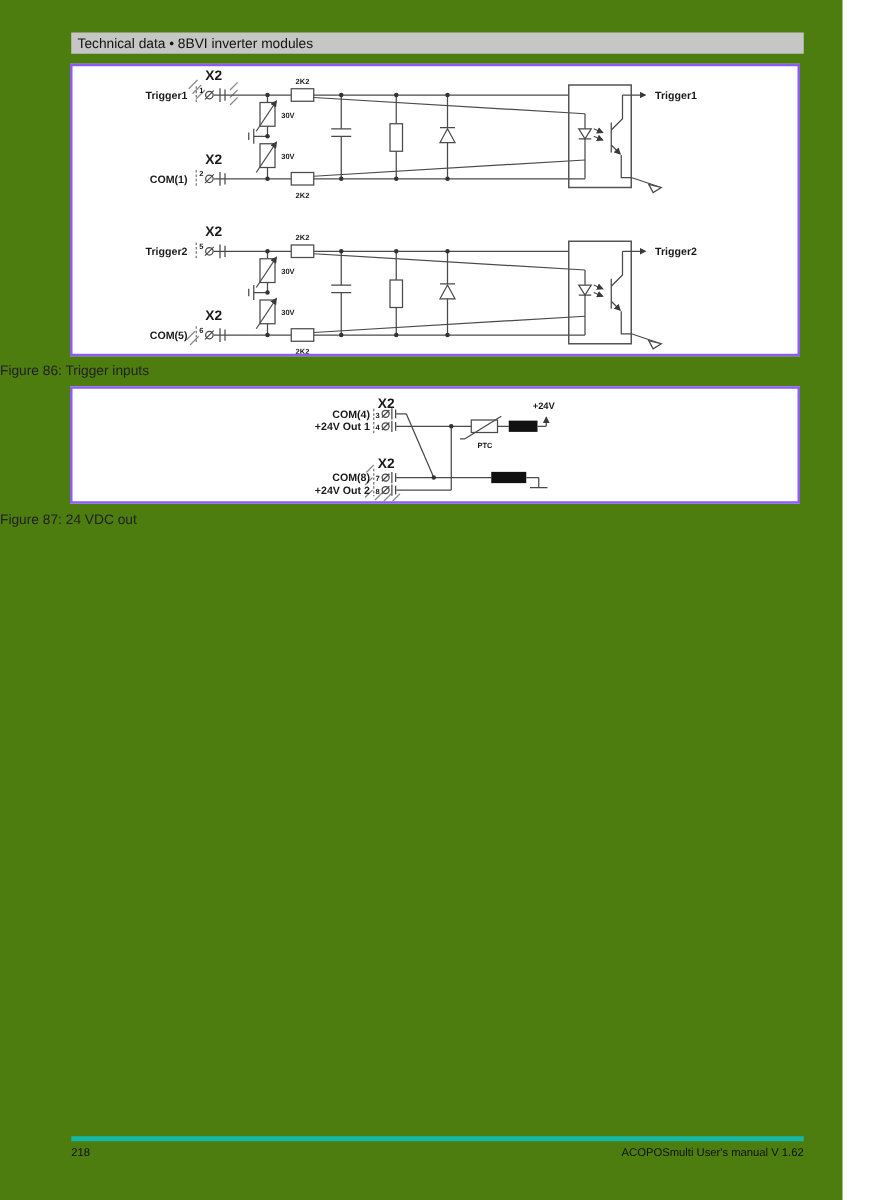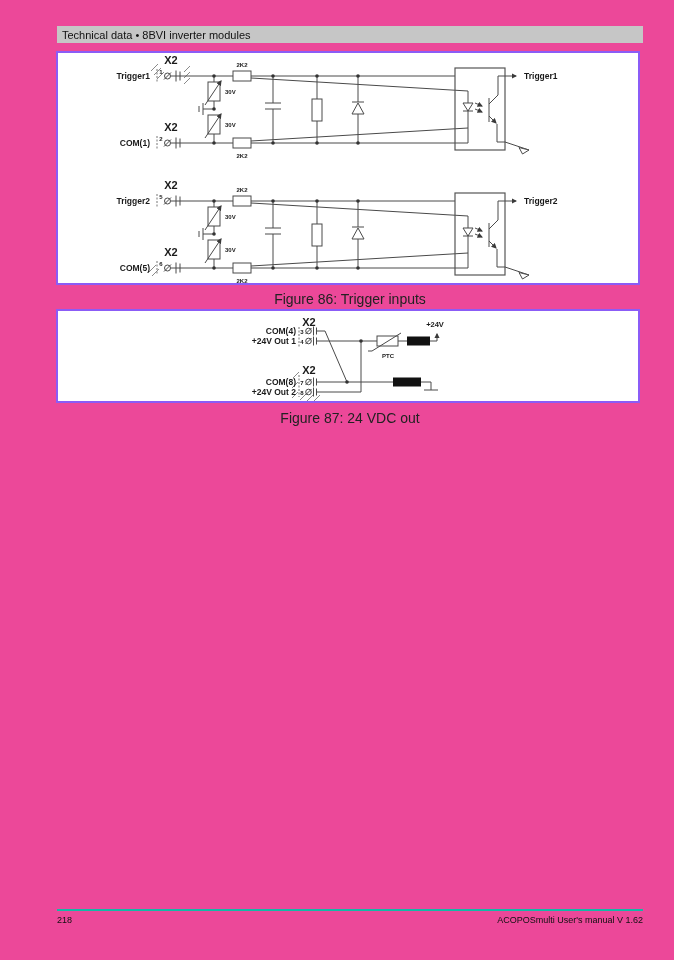--- a/index.html
+++ b/index.html
@@ -1,27 +1,27 @@
 <!DOCTYPE html>
 <html><head>
 <meta charset="utf-8">
 <style>
   html,body{margin:0;padding:0;background:#fff;}
-  .page{position:relative;width:674px;height:960px;background:#ec4899;overflow:hidden;
+  .page{position:relative;width:674px;height:960px;background:#4d7c0f;overflow:hidden;
         font-family:"Liberation Sans",sans-serif;color:#1a1a1a;}
   .header-bar{position:absolute;left:57px;top:26px;width:586px;height:17px;
         background:#c6c6c6;display:flex;align-items:center;}
   .header-bar span{font-size:11px;padding-left:5px;color:#111;}
   .figbox{position:absolute;border:2px solid #8b5cf6;background:#fff;}
   .figbox86{left:56px;top:51px;width:580px;height:230px;}
   .figbox87{left:56px;top:309px;width:580px;height:90px;}
-  .caption{position:absolute;left:0;width:700px;text-align:center;font-size:14px;color:#222;}
+  .caption{position:absolute;left:0;width:700px;text-align:left;font-size:11px;color:#222;}
   .cap86{top:291px;}
   .cap87{top:410px;}
-  .footer{position:absolute;left:57px;top:909px;width:586px;border-top:2px solid #14b8a6;
+  .footer{position:absolute;left:57px;top:909px;width:586px;border-top:4px solid #14b8a6;
         display:flex;justify-content:space-between;font-size:9px;padding-top:4px;color:#111;}
   svg{display:block;}
   svg text{font-family:"Liberation Sans",sans-serif;fill:#1a1a1a;}
   .lbl{font-size:8.5px;font-weight:bold;}
   .x2{font-size:11px;font-weight:bold;}
   .pin{font-size:6px;font-weight:bold;}
   .cmp{font-size:6px;font-weight:bold;}
   .sup{font-size:7.5px;font-weight:bold;}
   .w{stroke:#4a4a4a;stroke-width:1;fill:none;}
   .w2{stroke:#555;stroke-width:1.2;fill:none;}

